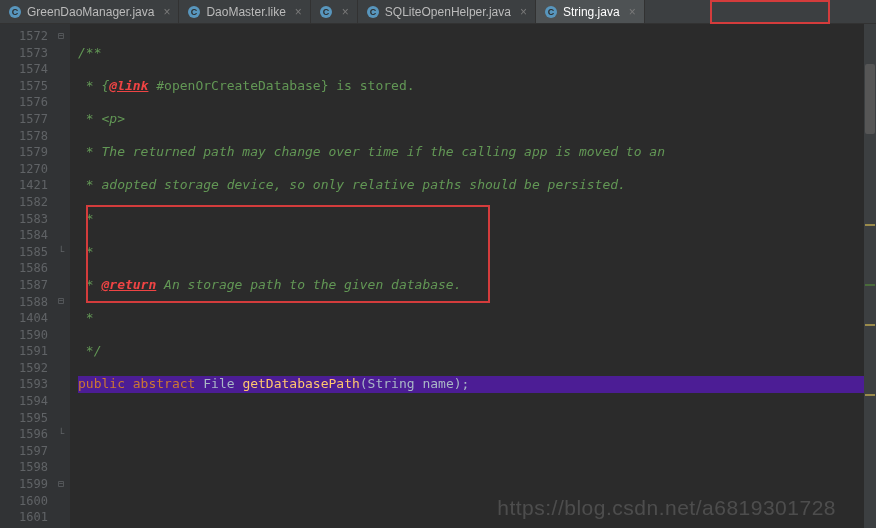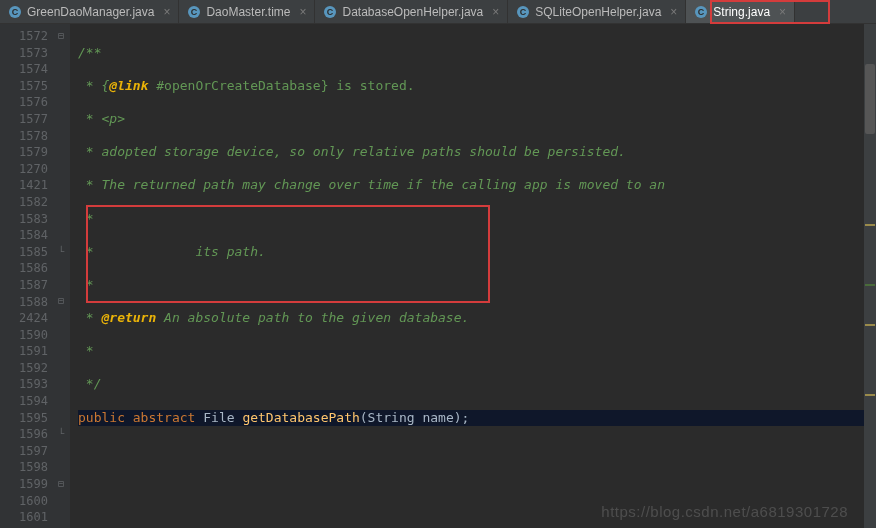--- a/index.html
+++ b/index.html
@@ -85,27 +85,27 @@
   }
   .code {
     flex: 1;
     padding: 4px 0 4px 8px;
     line-height: 16.6px;
     white-space: pre;
     position: relative;
   }
   .ln { height: 16.6px; }
   .c-doc { color: #629755; font-style: italic; }
-  .c-doctag { color: #eab308; font-style: italic; font-weight: bold; }
+  .c-doctag { color: #ef4444; font-style: italic; font-weight: bold; text-decoration: underline; }
   .c-doclink { color: #629755; }
   .c-kw { color: #cc7832; }
   .c-type { color: #a9b7c6; }
   .c-method { color: #ffc66d; }
   .c-param { color: #a9b7c6; }
-  .cursor-line { background: #0f172a; display: inline-block; width: 100%; }
+  .cursor-line { background: #4c1d95; display: inline-block; width: 100%; }
 
   .scrollbar {
     width: 12px;
     background: #3c3f41;
     position: relative;
   }
   .scroll-thumb {
     position: absolute;
     top: 40px;
     width: 10px;
@@ -119,23 +119,23 @@
     width: 10px;
     left: 1px;
     height: 2px;
   }
   .mark-y { background: #9b8b4b; }
   .mark-g { background: #4a6b3a; }
 
   .watermark {
     position: absolute;
     bottom: 8px;
-    right: 28px;
+    right: 40px;
     color: rgba(200,200,200,0.22);
-    font-size: 15px;
+    font-size: 21px;
     font-family: Arial, sans-serif;
     letter-spacing: 0.5px;
     pointer-events: none;
   }
 </style>
 </head>
 <body>
 
 <div class="tabs">
   <div class="tab">
@@ -148,31 +148,30 @@
     <span>GreenDaoManager.java</span>
     <span class="close">×</span>
   </div>
   <div class="tab">
     <span class="tab-ico">
         <svg viewBox="0 0 14 14">
           <circle cx="7" cy="7" r="6" fill="#5896bd"></circle>
           <text x="7" y="10" text-anchor="middle" fill="#2b2b2b" font-size="9" font-family="Arial" font-weight="bold">C</text>
         </svg>
       </span>
-    <span>DaoMaster.time</span>
-    <span class="close">×</span>
-  </div>
-  <div class="tab">
-    <span class="tab-ico">
-        <svg viewBox="0 0 14 14">
-          <circle cx="7" cy="7" r="6" fill="#5896bd"></circle>
-          <text x="7" y="10" text-anchor="middle" fill="#2b2b2b" font-size="9" font-family="Arial" font-weight="bold">C</text>
-        </svg>
-      </span>
-    <span>DatabaseOpenHelper.java</span>
+    <span>DaoMaster.like</span>
+    <span class="close">×</span>
+  </div>
+  <div class="tab">
+    <span class="tab-ico">
+        <svg viewBox="0 0 14 14">
+          <circle cx="7" cy="7" r="6" fill="#5896bd"></circle>
+          <text x="7" y="10" text-anchor="middle" fill="#2b2b2b" font-size="9" font-family="Arial" font-weight="bold">C</text>
+        </svg>
+      </span>
     <span class="close">×</span>
   </div>
   <div class="tab">
     <span class="tab-ico">
         <svg viewBox="0 0 14 14">
           <circle cx="7" cy="7" r="6" fill="#5896bd"></circle>
           <text x="7" y="10" text-anchor="middle" fill="#2b2b2b" font-size="9" font-family="Arial" font-weight="bold">C</text>
         </svg>
       </span>
     <span>SQLiteOpenHelper.java</span>
@@ -202,21 +201,21 @@
       <div class="ln">1579</div>
       <div class="ln">1270</div>
       <div class="ln">1421</div>
       <div class="ln">1582</div>
       <div class="ln">1583</div>
       <div class="ln">1584</div>
       <div class="ln">1585</div>
       <div class="ln">1586</div>
       <div class="ln">1587</div>
       <div class="ln">1588</div>
-      <div class="ln">2424</div>
+      <div class="ln">1404</div>
       <div class="ln">1590</div>
       <div class="ln">1591</div>
       <div class="ln">1592</div>
       <div class="ln">1593</div>
       <div class="ln">1594</div>
       <div class="ln">1595</div>
       <div class="ln">1596</div>
       <div class="ln">1597</div>
       <div class="ln">1598</div>
       <div class="ln">1599</div>
@@ -227,26 +226,25 @@
     <span class="fold-mark" style="top:4px">⊟</span>
     <span class="fold-mark" style="top:220px">└</span>
     <span class="fold-mark" style="top:269px">⊟</span>
     <span class="fold-mark" style="top:402px">└</span>
     <span class="fold-mark" style="top:452px">⊟</span>
   </div>
   <div class="code">
 <div class="ln"><span class="c-doc">/**</span></div>
 <div class="ln"><span class="c-doc"> * {</span><span class="c-doctag">@link</span><span class="c-doclink"> #openOrCreateDatabase} is stored.</span></div>
 <div class="ln"><span class="c-doc"> * &lt;p&gt;</span></div>
+<div class="ln"><span class="c-doc"> * The returned path may change over time if the calling app is moved to an</span></div>
 <div class="ln"><span class="c-doc"> * adopted storage device, so only relative paths should be persisted.</span></div>
-<div class="ln"><span class="c-doc"> * The returned path may change over time if the calling app is moved to an</span></div>
 <div class="ln"><span class="c-doc"> *</span></div>
-<div class="ln"><span class="c-doc"> *             its path.</span></div>
 <div class="ln"><span class="c-doc"> *</span></div>
-<div class="ln"><span class="c-doc"> * </span><span class="c-doctag">@return</span><span class="c-doc"> An absolute path to the given database.</span></div>
+<div class="ln"><span class="c-doc"> * </span><span class="c-doctag">@return</span><span class="c-doc"> An storage path to the given database.</span></div>
 <div class="ln"><span class="c-doc"> *</span></div>
 <div class="ln"><span class="c-doc"> */</span></div>
 <div class="ln cursor-line"><span class="c-kw">public</span><span> </span><span class="c-kw">abstract</span><span> </span><span class="c-type">File</span><span> </span><span class="c-method">getDatabasePath</span><span class="c-param">(String name);</span></div>
 <div class="ln"><span></span></div>
 
 
 
 
 
 

